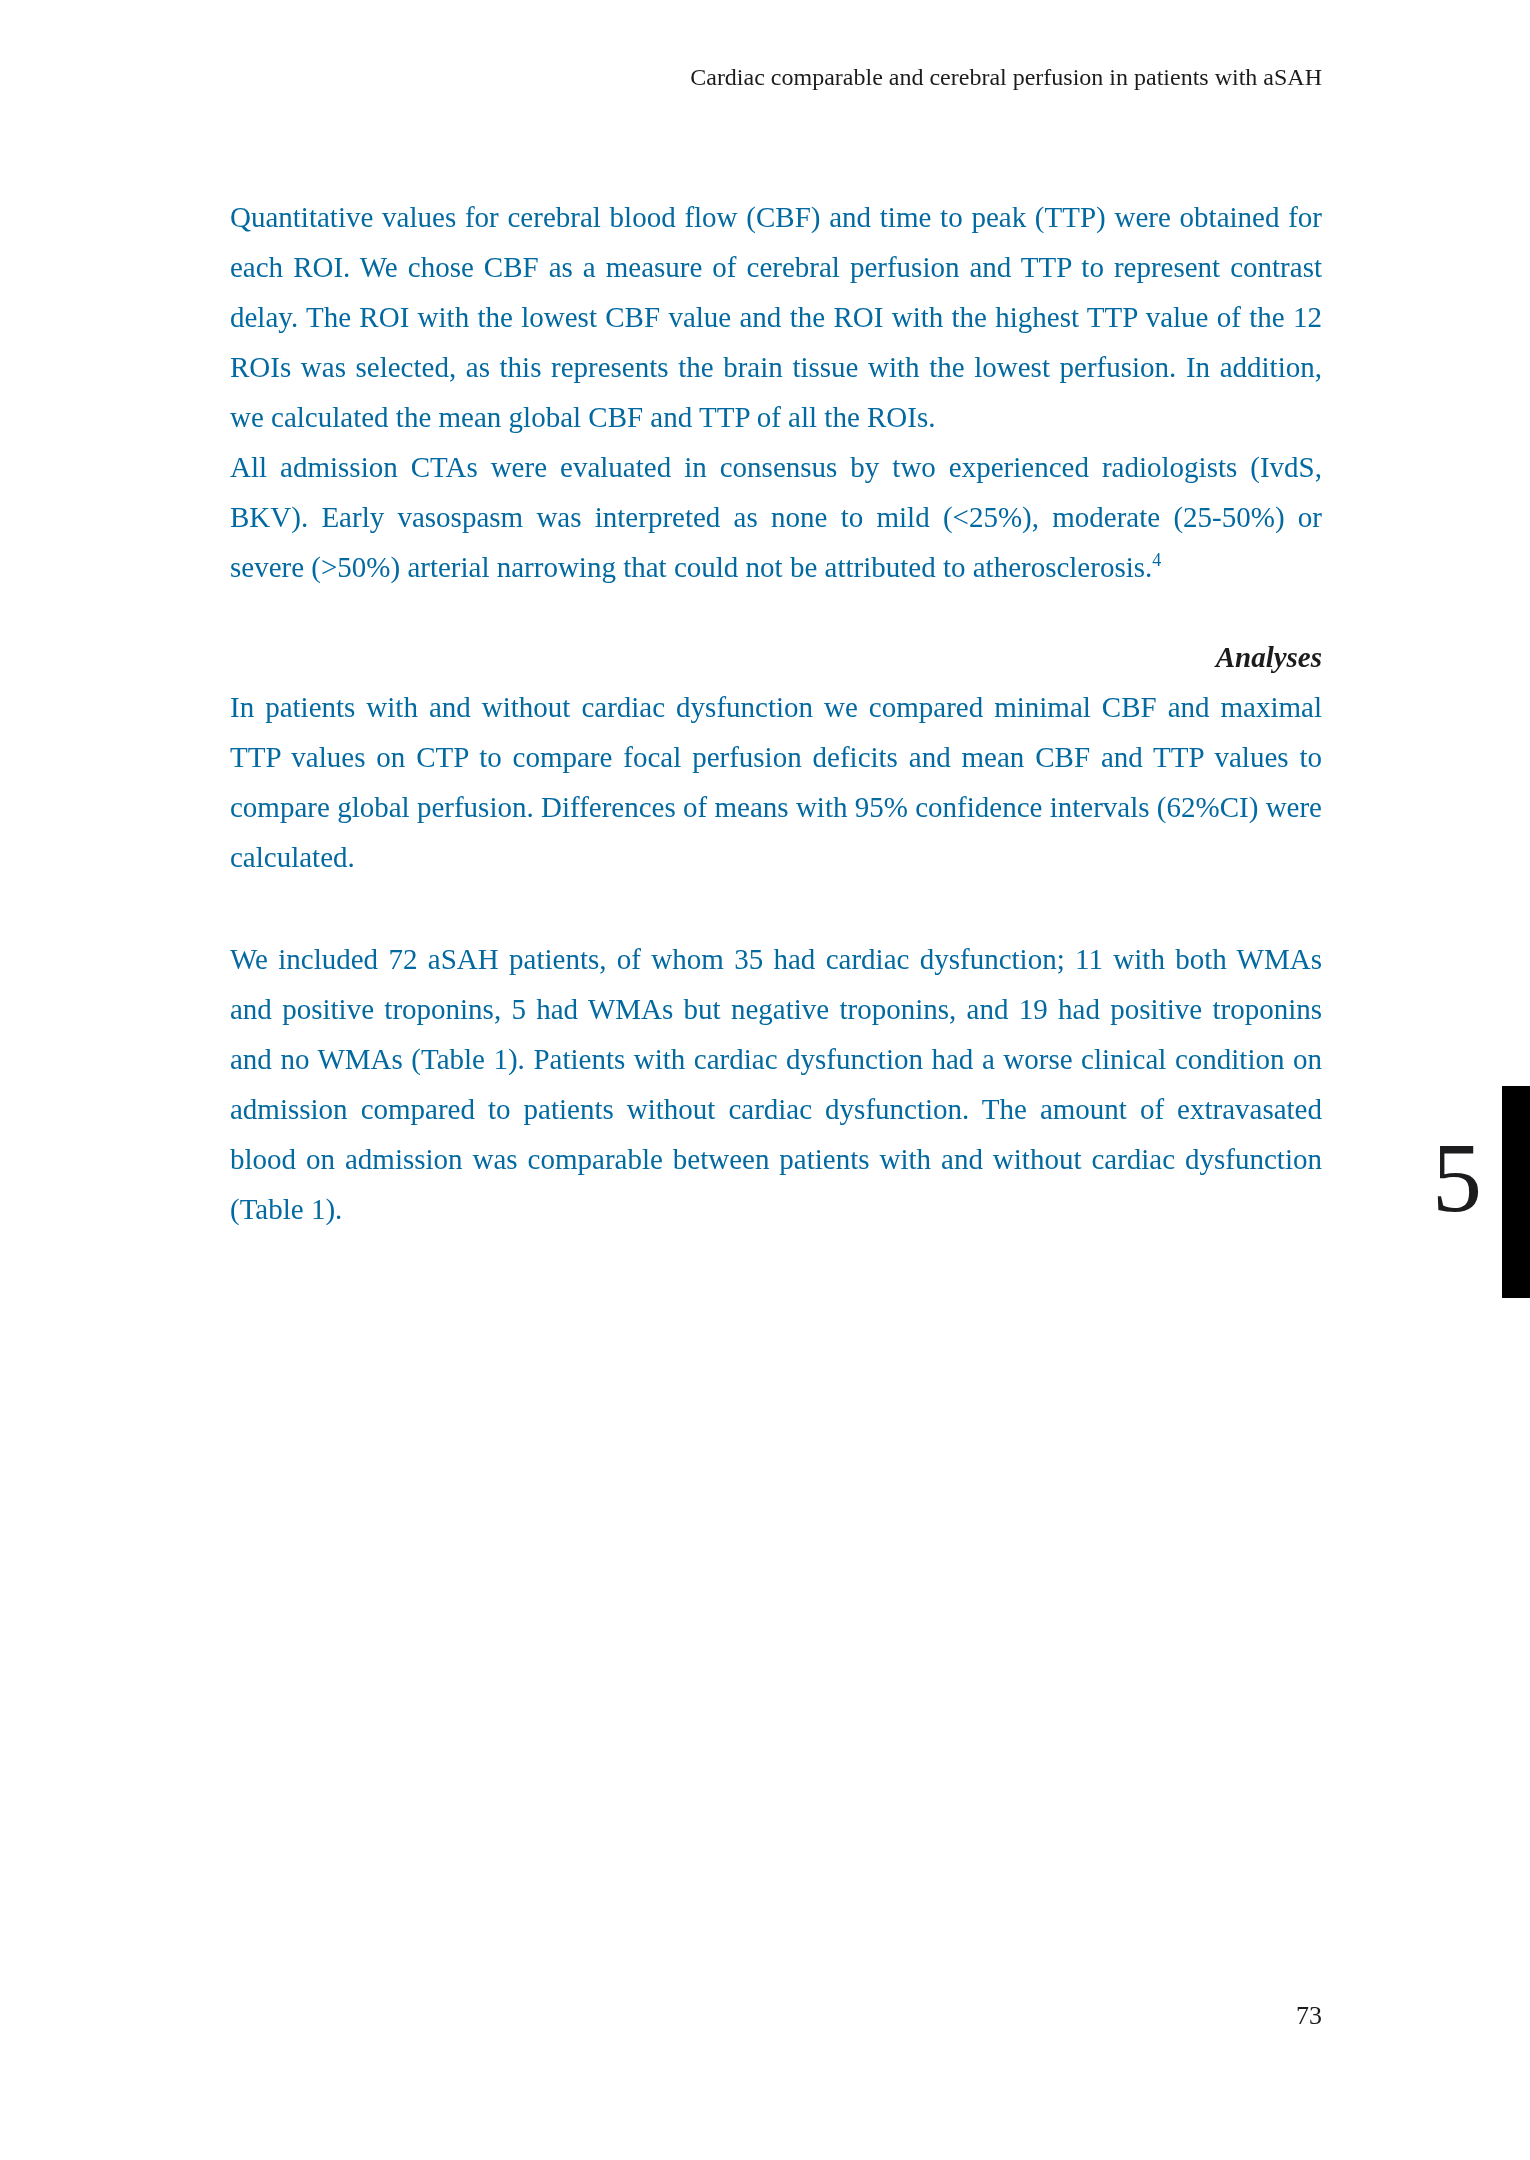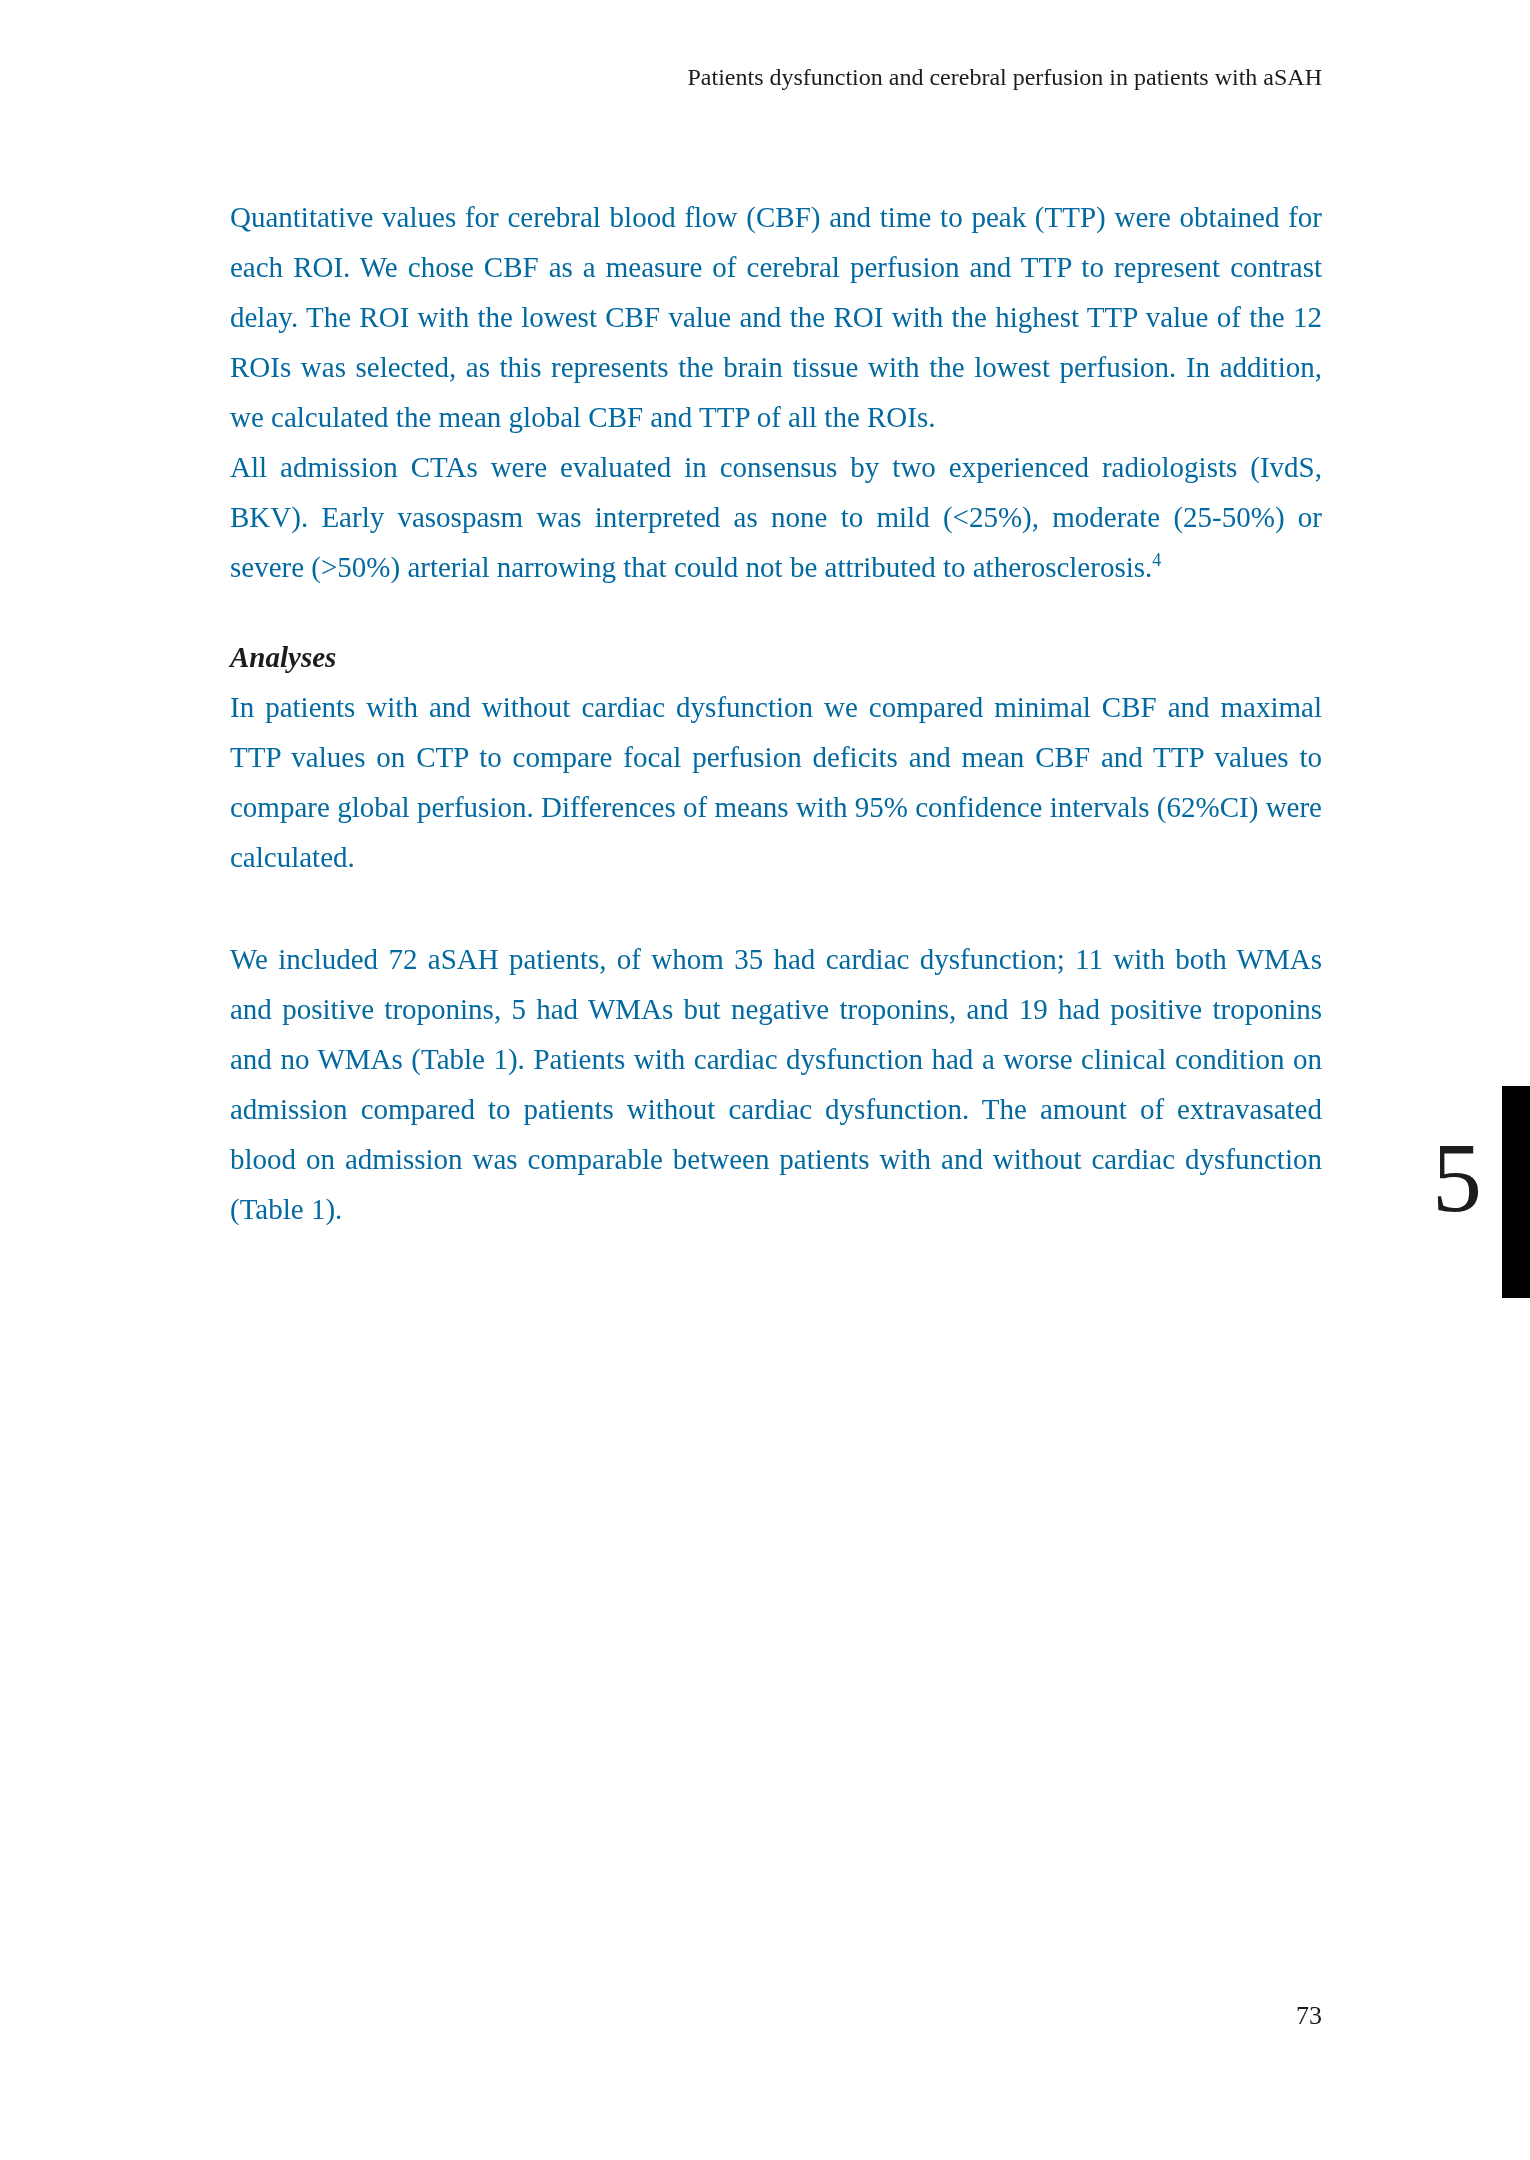--- a/index.html
+++ b/index.html
@@ -40,20 +40,21 @@
   .subhead {
     margin: 38px 0 0 0;
     font-size: 29px;
     line-height: 50px;
     font-style: italic;
     font-weight: 600;
     color: #1c1c1e;
   }
   .subhead-analyses {
     margin-top: 40px;
+    text-align: right;
   }
   .section-heading {
     margin: 84px 0 0 0;
     font-size: 42px;
     line-height: 46px;
     font-weight: 700;
     color: #111111;
   }
   .results-para {
     margin-top: 52px;
@@ -89,21 +90,21 @@
     color: #1c1c1e;
   }
 </style>
 </head>
 <body>
 
 <div class="page">
 
   <div class="text-column">
 
-    <div class="running-header">Patients dysfunction and cerebral perfusion in patients with aSAH</div>
+    <div class="running-header">Cardiac comparable and cerebral perfusion in patients with aSAH</div>
 
     <p class="body-para first-para">Quantitative values for cerebral blood flow (CBF) and time to peak (TTP) were obtained for each ROI. We chose CBF as a measure of cerebral perfusion and TTP to represent contrast delay. The ROI with the lowest CBF value and the ROI with the highest TTP value of the 12 ROIs was selected, as this represents the brain tissue with the lowest perfusion. In addition, we calculated the mean global CBF and TTP of all the ROIs.</p>
 
 
     <p class="body-para"><span>All admission CTAs were evaluated in consensus by two experienced radiologists (IvdS, BKV). Early vasospasm was interpreted as none to mild (&lt;25%), moderate (25-50%) or severe (&gt;50%) arterial narrowing that could not be attributed to atherosclerosis.</span><sup>4</sup></p>
 
     <p class="subhead subhead-analyses">Analyses</p>
 
     <p class="body-para">In patients with and without cardiac dysfunction we compared minimal CBF and maximal TTP values on CTP to compare focal perfusion deficits and mean CBF and TTP values to compare global perfusion. Differences of means with 95% confidence intervals (62%CI) were calculated.</p>
 

